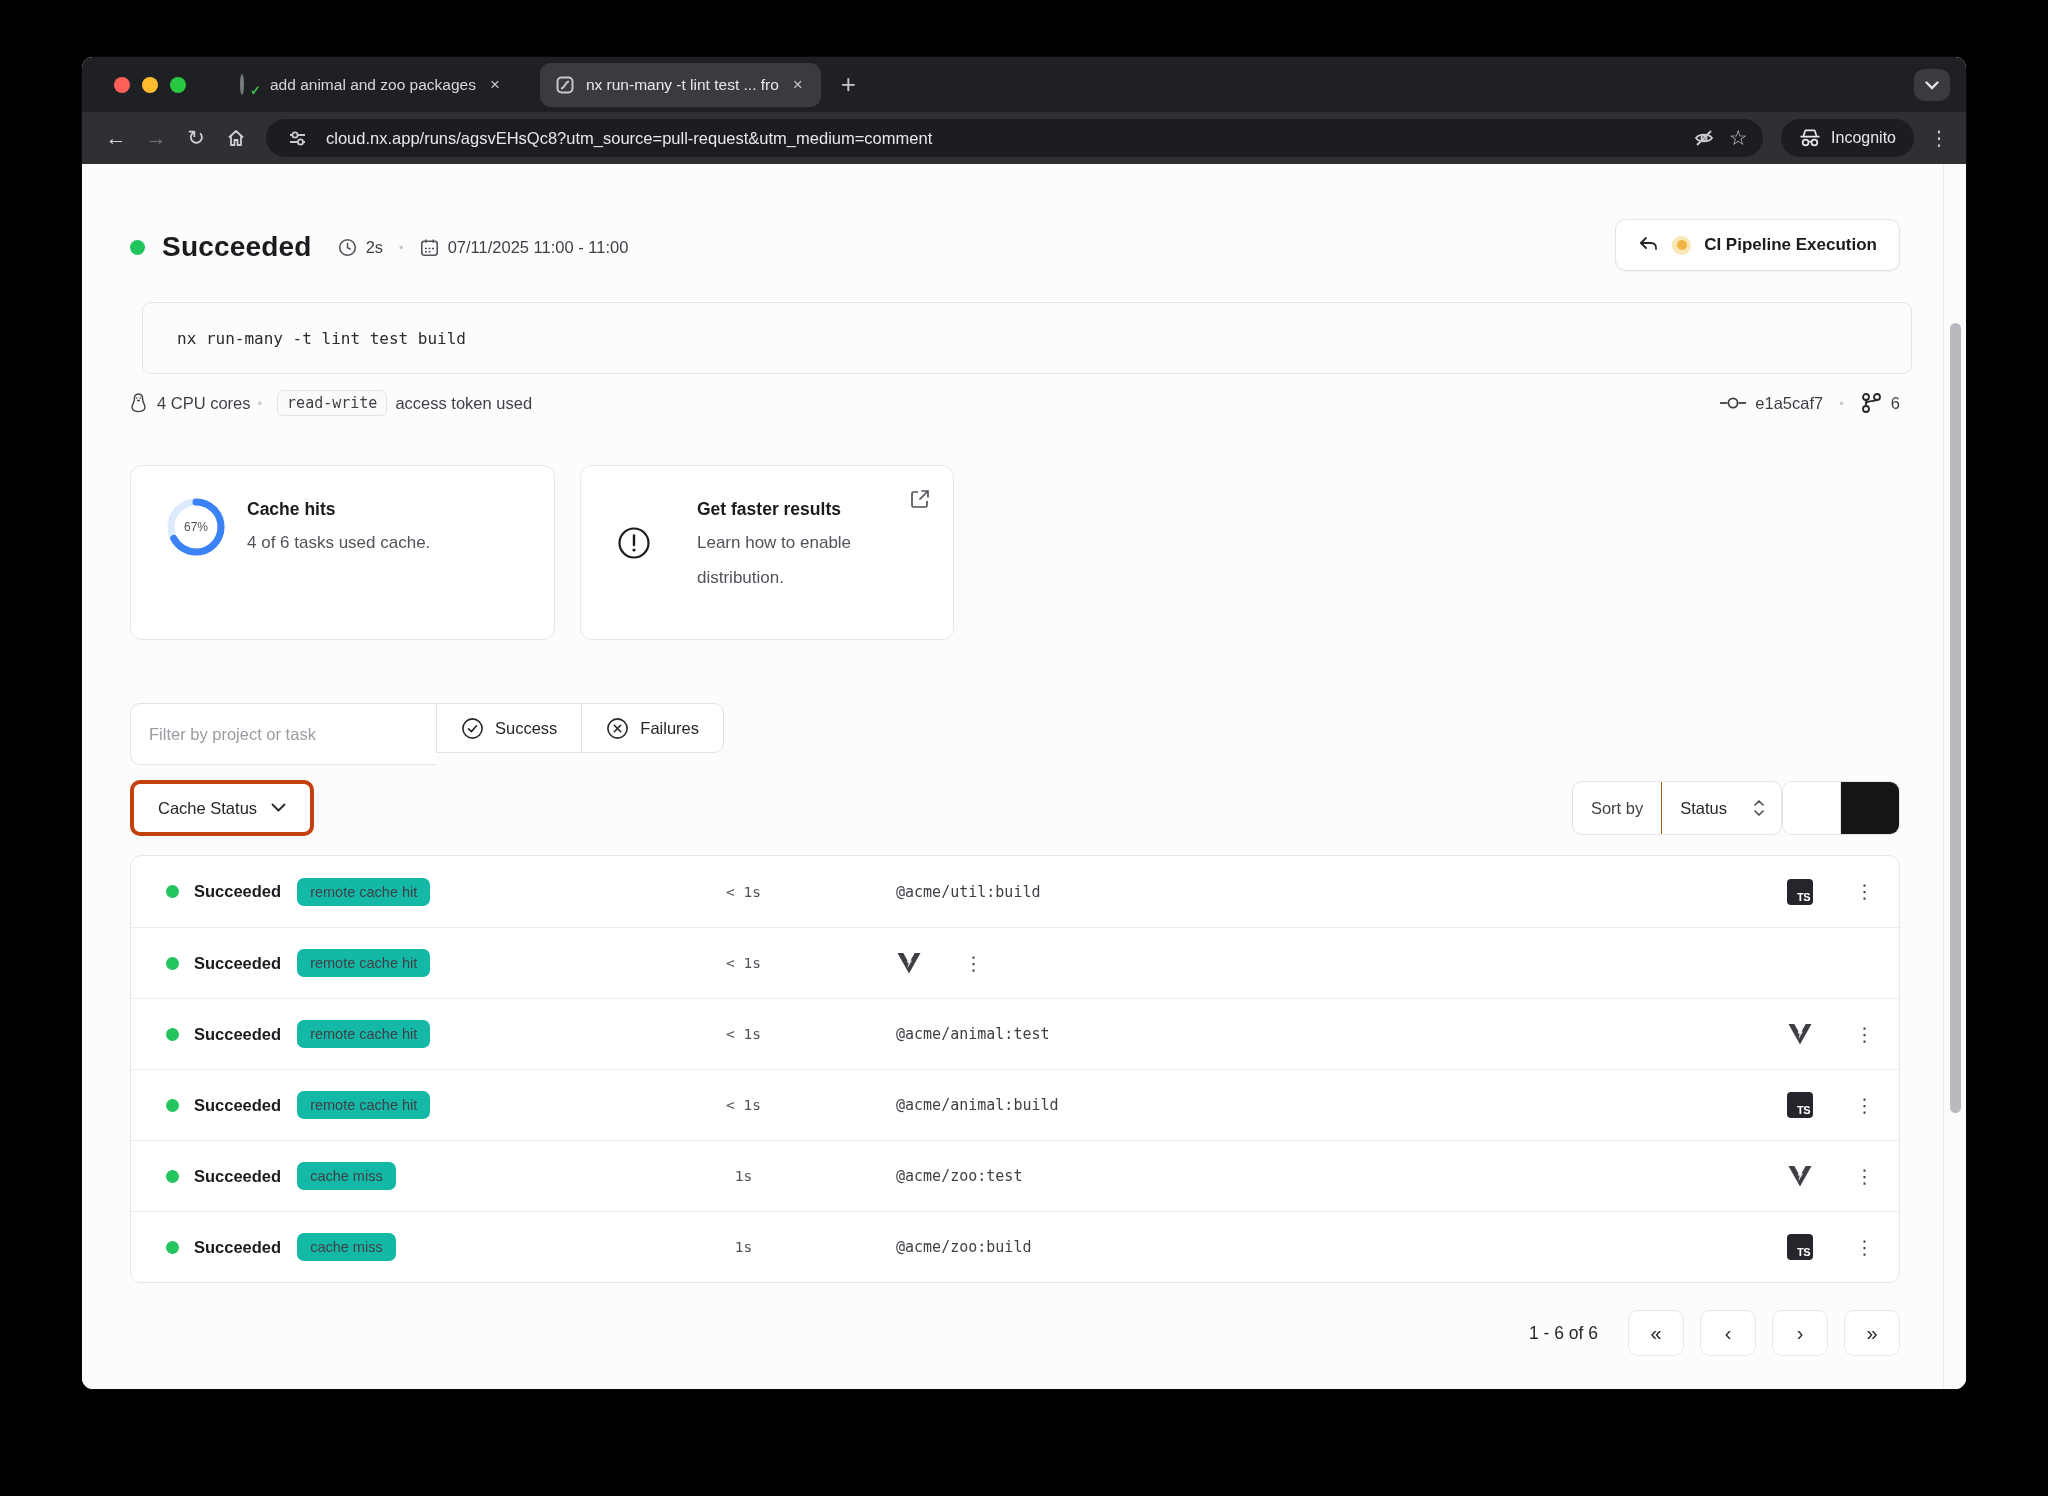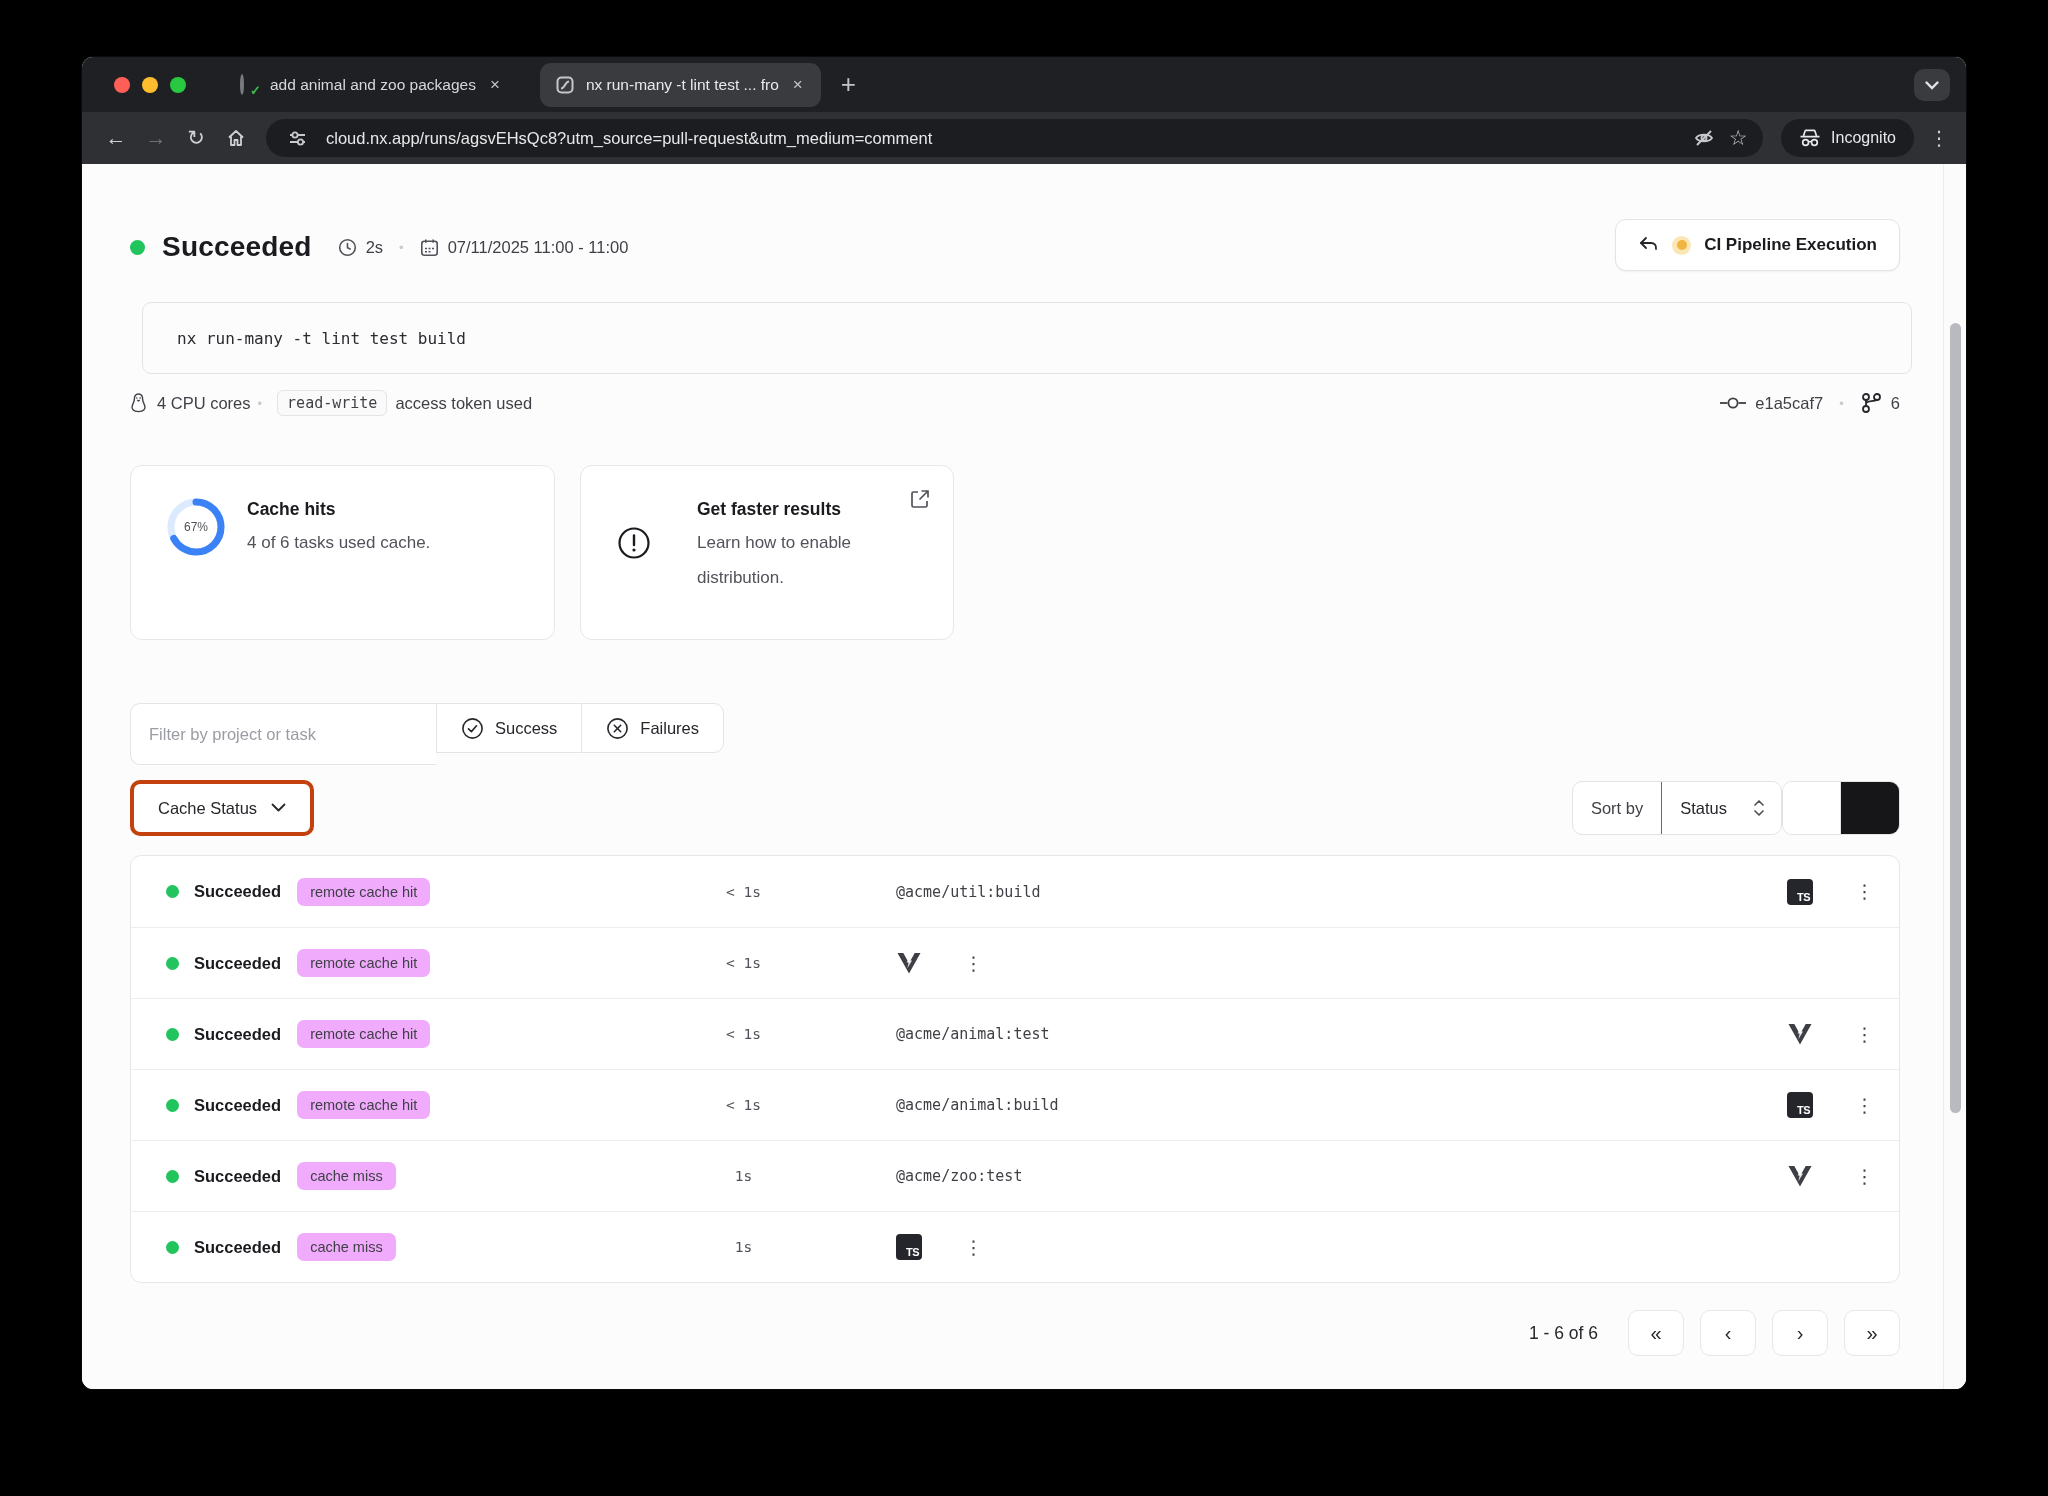--- a/index.html
+++ b/index.html
@@ -90,21 +90,21 @@
   .dir.up { background:#fff; color:#26272b; border-right:1px solid #e4e4e7; }
   .dir.down { background:#161619; color:#fff; }
 
   
   .tbl { top:691px; left:0; width:1770px; border:1px solid #e7e7ea; border-radius:11px; background:#fff; overflow:hidden; }
   .row { height:71px; display:flex; align-items:center; border-top:1px solid #ededf0; }
   .row:first-child { border-top:none; }
   .row-left { flex:none; width:560px; display:flex; align-items:center; padding-left:35px; }
   .row-dot { width:13px; height:13px; border-radius:50%; background:#21c45d; flex:none; }
   .row-status { font-size:16.5px; font-weight:700; color:#1b1b1f; margin:0 16px 0 15px; }
-  .row-chip { background:#f0abfc; border-radius:7px; padding:6px 13px; font-size:14.5px; color:#3f3f46; }
+  .row-chip { background:#14b8a6; border-radius:7px; padding:6px 13px; font-size:14.5px; color:#3f3f46; }
   .row-time { flex:none; width:105px; text-align:center; font-family:"DejaVu Sans Mono",monospace; font-size:14.5px; color:#52525b; }
   .row-gap { flex:none; width:100px; }
   .row-task { flex:1; font-family:"DejaVu Sans Mono",monospace; font-size:15px; color:#3f3f46; }
   .row-icons { flex:none; display:flex; align-items:center; gap:42px; padding-right:28px; }
   .ts-badge { width:26px; height:26px; background:#24262b; border-radius:4px; display:flex; align-items:flex-end; justify-content:flex-end; padding:2px 3px; color:#fff; font-size:11px; font-weight:700; letter-spacing:-.5px; }
   .row-kebab { font-size:19px; color:#3f3f46; width:16px; text-align:center; }
 
   
   .pager { top:1146px; left:0; right:0; height:46px; display:flex; align-items:center; justify-content:flex-end; gap:16px; }
   .pager-label { font-size:17.5px; color:#26272b; margin-right:14px; }
@@ -436,20 +436,21 @@
   </div>
 
   <div class="row">
     <div class="row-left">
       <span class="row-dot"></span>
       <span class="row-status">Succeeded</span>
       <span class="row-chip">cache miss</span>
     </div>
     <span class="row-time">1s</span>
     <span class="row-gap"></span>
+    <span class="row-task">@acme/zoo:build</span>
     <span class="row-icons">
       <span class="ts-badge" style="display: flex;">
                 <span>TS</span>
               </span>
 
       <span class="row-kebab">⋮</span>
     </span>
   </div>
 </div>
 

